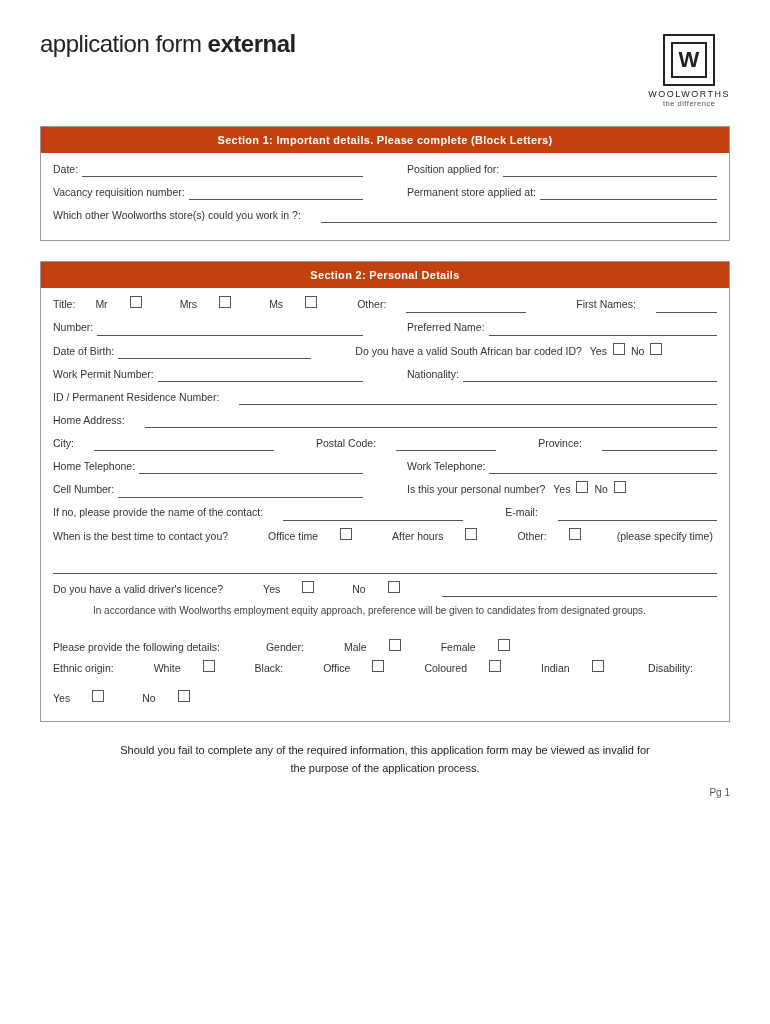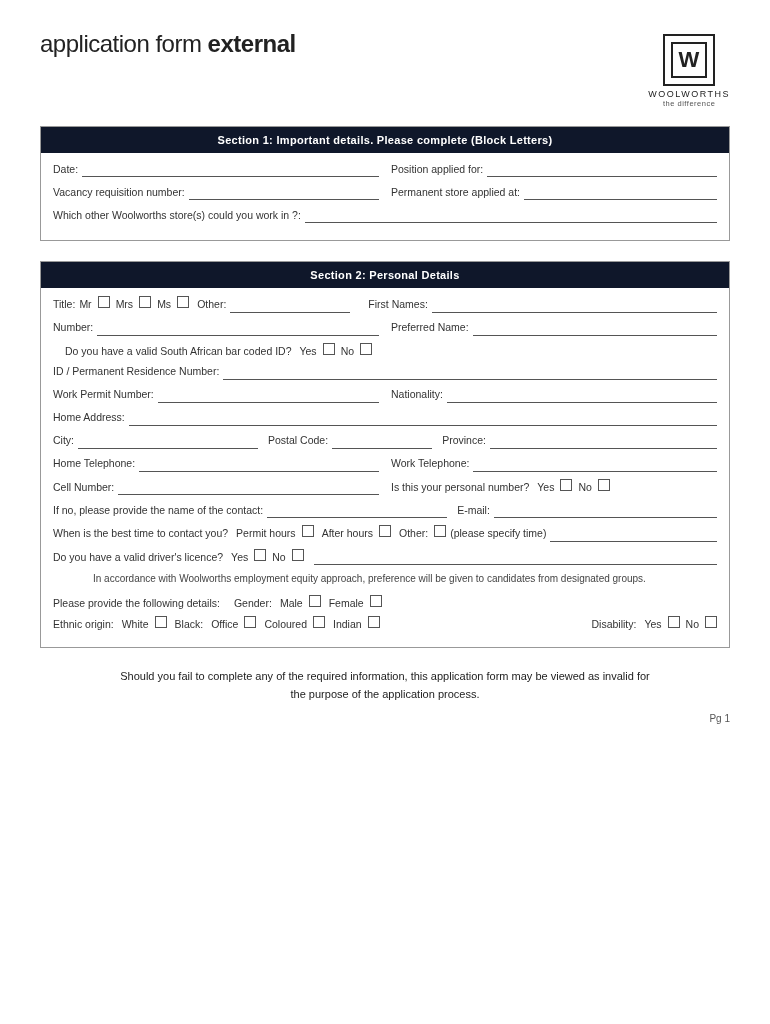--- a/index.html
+++ b/index.html
@@ -54,41 +54,42 @@
       display: block;
     }
     .logo-tag {
       font-size: 7.5px;
       color: #555;
       display: block;
       letter-spacing: 0.5px;
     }
 
     .section-header {
-      background: #0f172a;
+      background: #c2410c;
       color: #fff;
       text-align: center;
       font-size: 11px;
       font-weight: 600;
       padding: 7px 10px;
       margin-bottom: 0;
       letter-spacing: 0.3px;
     }
     .form-section {
       border: 1px solid #bbb;
       margin-bottom: 20px;
     }
     .form-body {
       padding: 8px 12px 10px 12px;
     }
     .form-row {
       display: flex;
       align-items: baseline;
       margin-bottom: 7px;
       flex-wrap: wrap;
+      gap: 16px;
     }
     .label {
       font-size: 10.5px;
       color: #333;
       white-space: nowrap;
       margin-right: 4px;
       flex-shrink: 0;
     }
     .underline-field {
       border: none;
@@ -117,21 +118,21 @@
     .col-half {
       display: flex;
       align-items: baseline;
       flex: 1;
     }
     .separator { width: 12px; flex-shrink: 0; }
 
     .note-text {
       font-size: 10px;
       color: #444;
-      margin-bottom: 2px;
+      margin-bottom: 14px;
       line-height: 1.4;
       padding-left: 40px;
     }
 
     .footer-note {
       text-align: center;
       margin-top: 18px;
       font-size: 11px;
       line-height: 1.6;
     }
@@ -231,47 +232,51 @@
         <input class="underline-field grow" type="text" style="">
       </div>
       <div class="separator"></div>
       <div class="col-half">
         <span class="label">Preferred Name:</span>
         <input class="underline-field grow" type="text" style="">
       </div>
     </div>
 
     <div class="form-row">
+      <div class="col-half">
+        <span class="label">Date of Birth:</span>
+        <input class="underline-field grow" type="text" style="">
+      </div>
       <div class="separator"></div>
       <div class="col-half" style="flex:1.4">
         <span class="label">Do you have a valid South African bar coded ID?</span>
         <span style="width:4px"></span>
         <span class="label">Yes</span>
         <span class="checkbox-box"></span>
         <span style="width:6px"></span>
         <span class="label">No</span>
         <span class="checkbox-box"></span>
       </div>
     </div>
 
     <div class="form-row">
+      <div class="col-half">
+        <span class="label">Work Permit Number:</span>
+        <input class="underline-field grow" type="text" style="">
+      </div>
+      <div class="separator"></div>
+      <div class="col-half">
+        <span class="label">Nationality:</span>
+        <input class="underline-field grow" type="text" style="">
+      </div>
+    </div>
+
+    <div class="form-row">
       <span class="label">ID / Permanent Residence Number:</span>
       <input class="underline-field grow" type="text" style="">
-    </div>
-
-    <div class="form-row">
-      <div class="col-half">
-        <span class="label">Work Permit Number:</span>
-        <input class="underline-field grow" type="text" style="">
-      </div>
-      <div class="separator"></div>
-      <div class="col-half">
-        <span class="label">Nationality:</span>
-        <input class="underline-field grow" type="text" style="">
-      </div>
     </div>
 
     <div class="form-row">
       <span class="label">Home Address:</span>
       <input class="underline-field grow" type="text" style="">
     </div>
 
     <div class="form-row">
       <span class="label">City:</span>
       <input class="underline-field w180" type="text" style="">
@@ -316,21 +321,21 @@
       <span class="label">If no, please provide the name of the contact:</span>
       <input class="underline-field w180" type="text" style="">
       <span style="width:10px"></span>
       <span class="label">E-mail:</span>
       <input class="underline-field grow" type="text" style="">
     </div>
 
     <div class="form-row">
       <span class="label">When is the best time to contact you?</span>
       <span style="width:4px"></span>
-      <span class="label">Permit hours</span>
+      <span class="label">Office time</span>
       <span class="checkbox-box"></span>
       <span style="width:8px"></span>
       <span class="label">After hours</span>
       <span class="checkbox-box"></span>
       <span style="width:8px"></span>
       <span class="label">Other:</span>
       <span class="checkbox-box"></span>
       <span style="width:4px"></span>
       <span class="label">(please specify time)</span>
       <input class="underline-field grow" type="text" style="">

